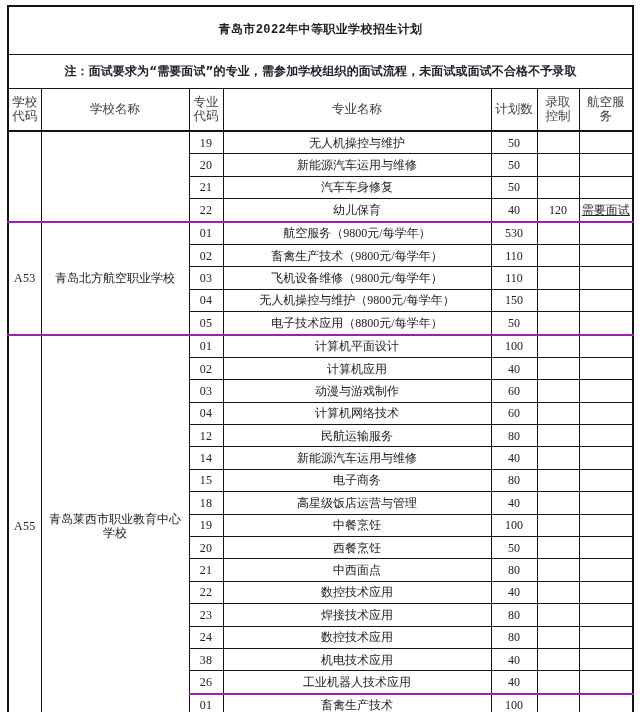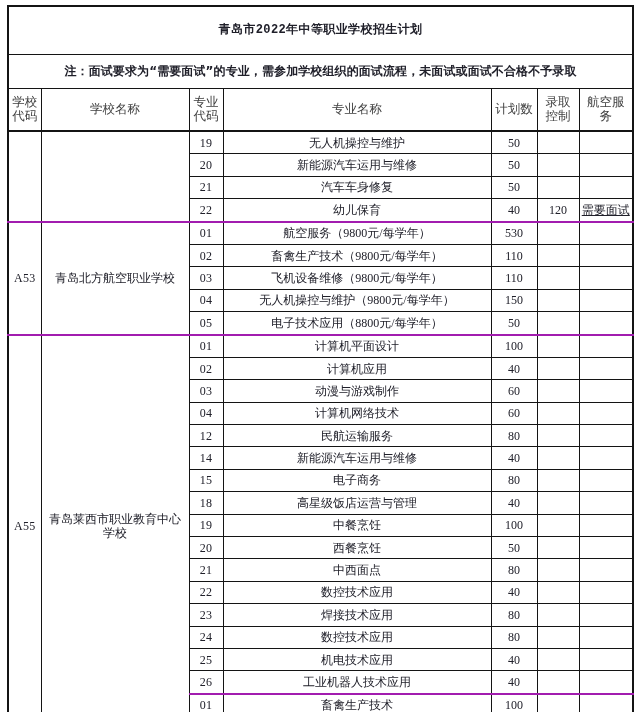--- a/index.html
+++ b/index.html
@@ -283,21 +283,21 @@
           <td class="c-interview"></td>
         </tr>
         <tr class="data">
           <td class="c-major-code">24</td>
           <td class="c-major">数控技术应用</td>
           <td class="c-plan">80</td>
           <td class="c-ctrl"></td>
           <td class="c-interview"></td>
         </tr>
         <tr class="data">
-          <td class="c-major-code">25</td>
+          <td class="c-major-code">38</td>
           <td class="c-major">机电技术应用</td>
           <td class="c-plan">40</td>
           <td class="c-ctrl"></td>
           <td class="c-interview"></td>
         </tr>
         <tr class="data">
           <td class="c-major-code">26</td>
           <td class="c-major">工业机器人技术应用</td>
           <td class="c-plan">40</td>
           <td class="c-ctrl"></td>

